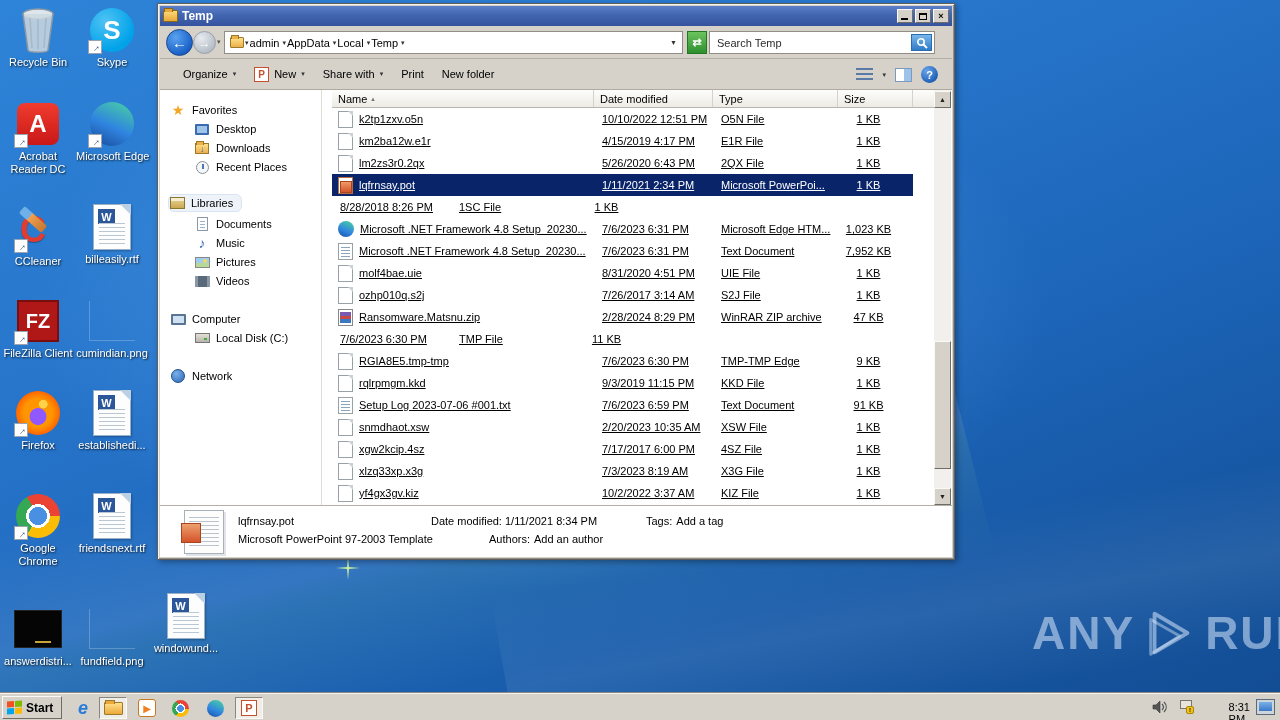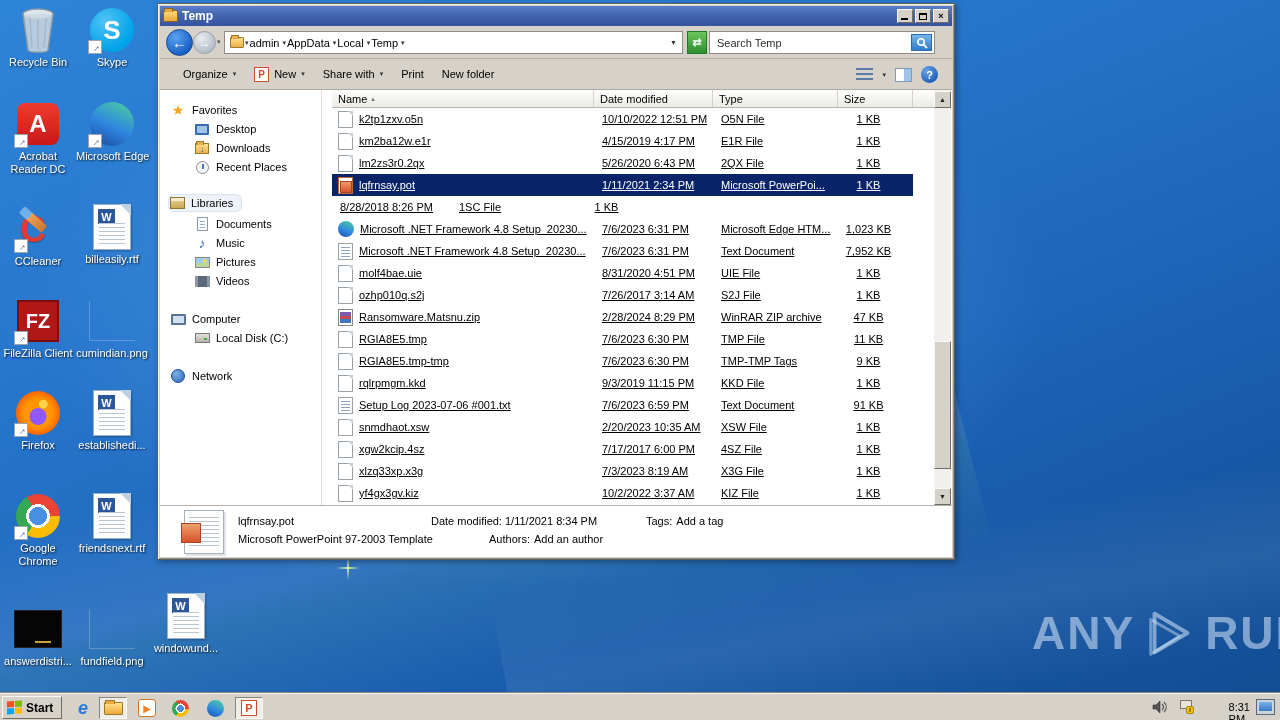--- a/index.html
+++ b/index.html
@@ -655,35 +655,31 @@
       <div class="row" style="top:198px">
         <div class="c-name">
             <span class="fico f-rar"></span>
             <span>Ransomware.Matsnu.zip</span>
           </div>
         <span class="c-date">2/28/2024 8:29 PM</span>
         <span class="c-type">WinRAR ZIP archive</span>
         <span class="c-size">47 KB</span>
       </div>
       <div class="row" style="top:220px">
-        <div class="c-name">
-            <span class="fico f-blank"></span>
-            <span>RGIA8E5.tmp</span>
-          </div>
         <span class="c-date">7/6/2023 6:30 PM</span>
         <span class="c-type">TMP File</span>
         <span class="c-size">11 KB</span>
       </div>
       <div class="row" style="top:242px">
         <div class="c-name">
             <span class="fico f-blank"></span>
             <span>RGIA8E5.tmp-tmp</span>
           </div>
         <span class="c-date">7/6/2023 6:30 PM</span>
-        <span class="c-type">TMP-TMP Tags</span>
+        <span class="c-type">TMP-TMP Edge</span>
         <span class="c-size">9 KB</span>
       </div>
       <div class="row" style="top:264px">
         <div class="c-name">
             <span class="fico f-blank"></span>
             <span>rqlrpmgm.kkd</span>
           </div>
         <span class="c-date">9/3/2019 11:15 PM</span>
         <span class="c-type">KKD File</span>
         <span class="c-size">1 KB</span>

